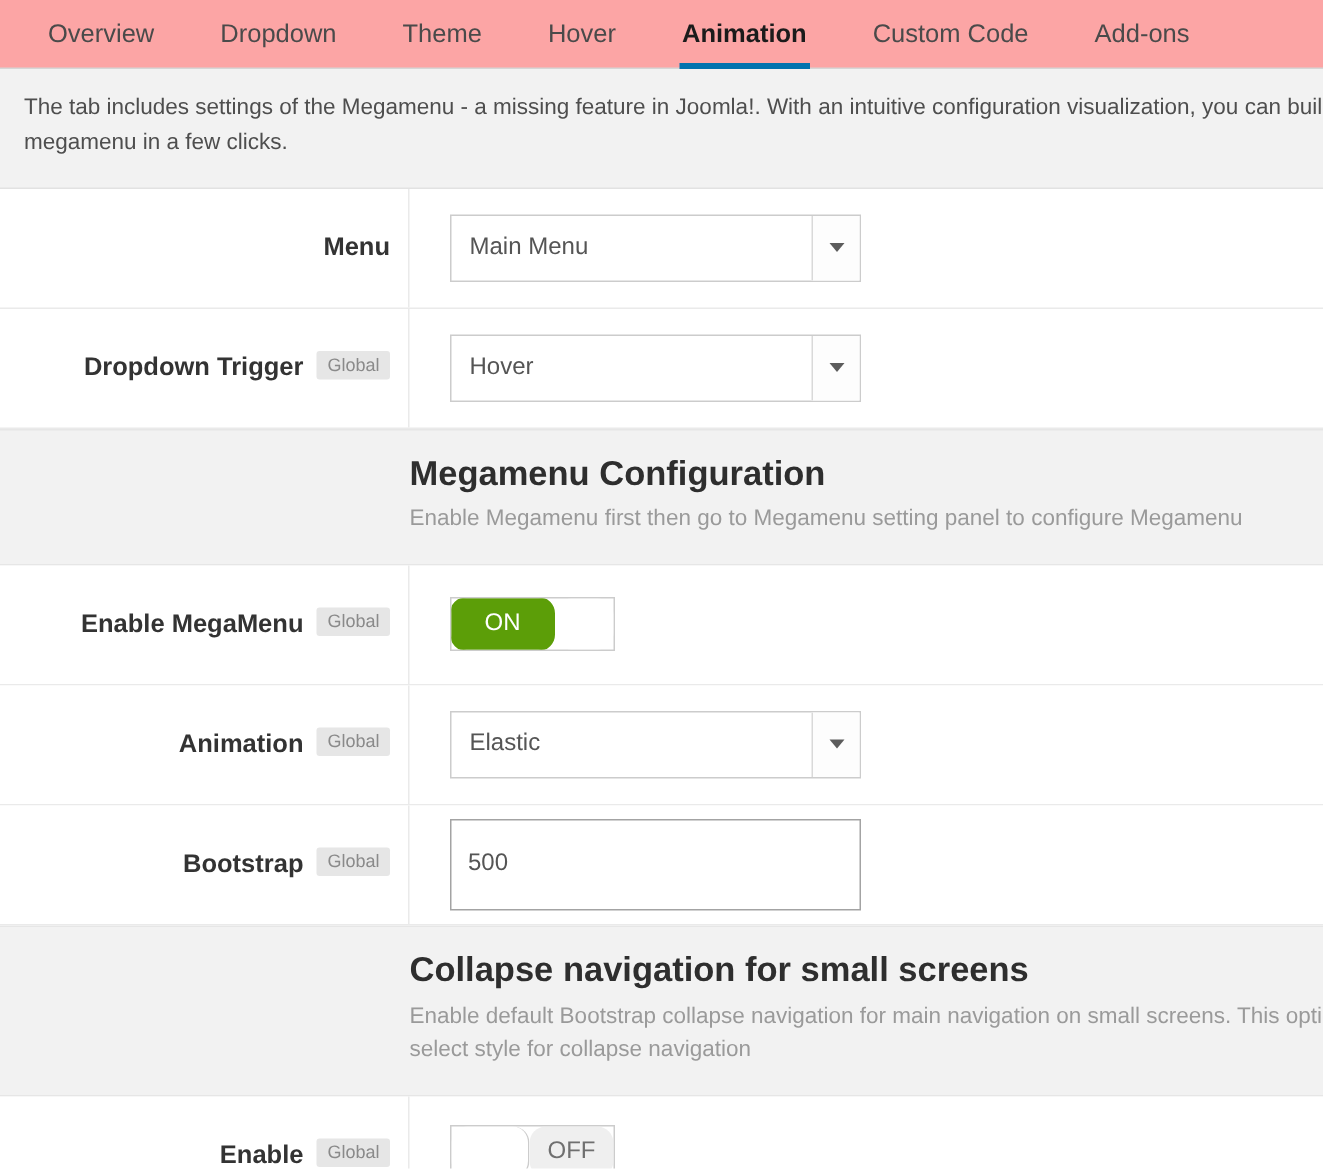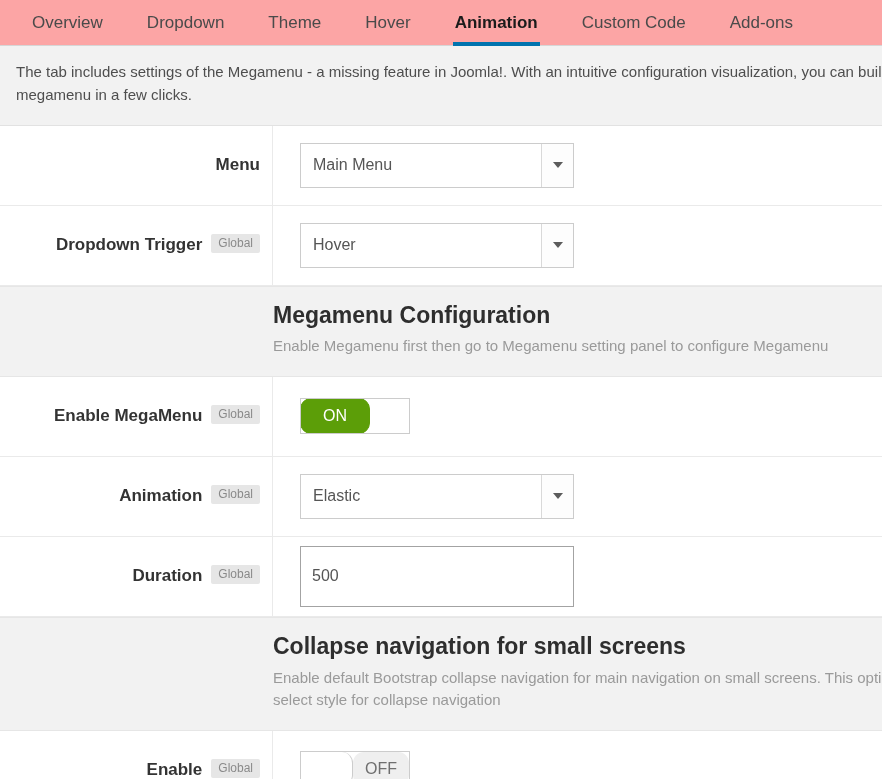--- a/index.html
+++ b/index.html
@@ -336,21 +336,21 @@
         <span class="arrowbox">
           <span class="caret"></span>
         </span>
       </div>
     </div>
   </div>
 
   <div class="row">
     <div class="label-col">
       <span class="label-text">
-        <span>Duration</span><span class="badge">Global</span>
+        <span>Bootstrap</span><span class="badge">Global</span>
       </span>
     </div>
     <div class="field-col">
       <input class="textinput" type="text" value="500" style="">
     </div>
   </div>
 
   <div class="section">
     <div class="section-inner">
       <h2>Collapse navigation for small screens</h2>

